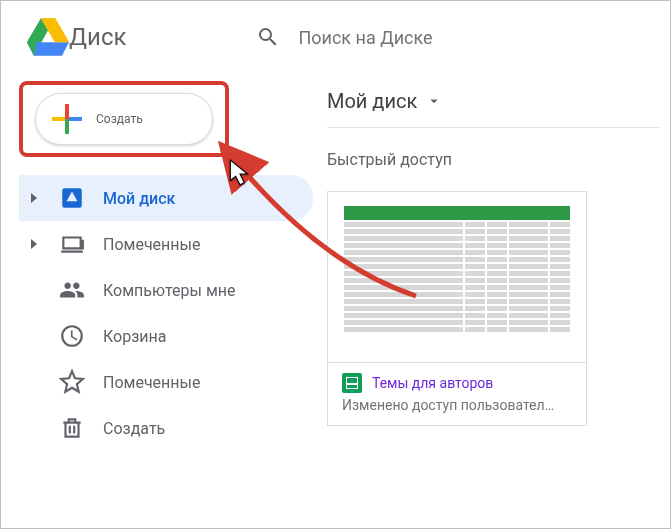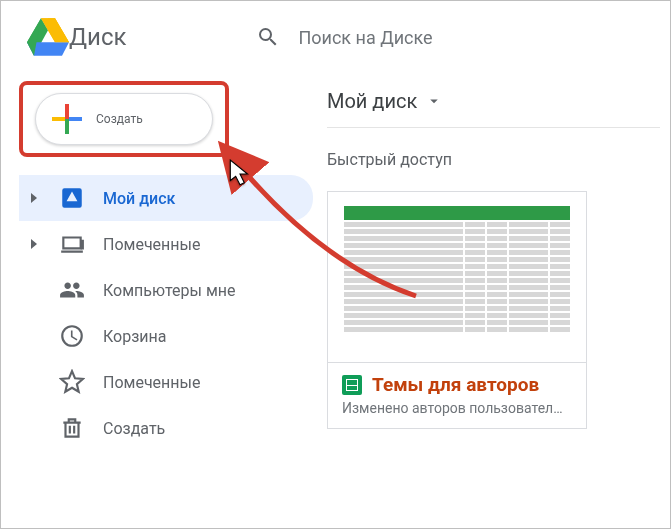--- a/index.html
+++ b/index.html
@@ -121,21 +121,21 @@
     .sheets-icon {
       width: 20px; height: 20px; background:#0f9d58; position:relative; border-radius:2px;
     }
     .sheets-icon::after {
       content:""; position:absolute; left:4px; right:4px; top:4px; bottom:4px;
       border: 1.5px solid #fff;
     }
     .sheets-icon::before {
       content:""; position:absolute; left:4px; right:4px; top:50%; height:1.5px; background:#fff;
     }
-    .card-title { font-size: 19px; color: #c2410c; font-weight: 700;}
+    .card-title { font-size: 14px; color: #6d28d9; font-weight: 400;}
     .card-sub { font-size: 14px; color: #70757a; white-space: nowrap; overflow:hidden; text-overflow: ellipsis;}
 
     
     .arrow-svg { position:absolute; left: 195px; top: 135px; width: 280px; height: 180px; z-index: 50; pointer-events:none; }
     .cursor {
       position:absolute; left: 228px; top: 158px; width: 22px; height: 28px; z-index: 60;
     }
     .cursor svg { filter: drop-shadow(0 1px 1px rgba(0,0,0,.4)); }
   </style>
 </head>
@@ -366,21 +366,21 @@
               <span class="c4"></span>
               <span class="c5"></span>
             </div>
         </div>
       </div>
       <div class="card-footer">
         <div class="card-title-row">
           <span class="sheets-icon"></span>
           <span class="card-title">Темы для авторов</span>
         </div>
-        <div class="card-sub">Изменено авторов пользовател…</div>
+        <div class="card-sub">Изменено доступ пользовател…</div>
       </div>
     </div>
   </div>
 </div>
 
 <svg class="arrow-svg">
   <defs>
     <marker id="arrh" markerWidth="12" markerHeight="12" refX="2" refY="5" orient="auto">
       <path d="M0,0 L10,5 L0,10 z" fill="#d43c2f"></path>
     </marker>

